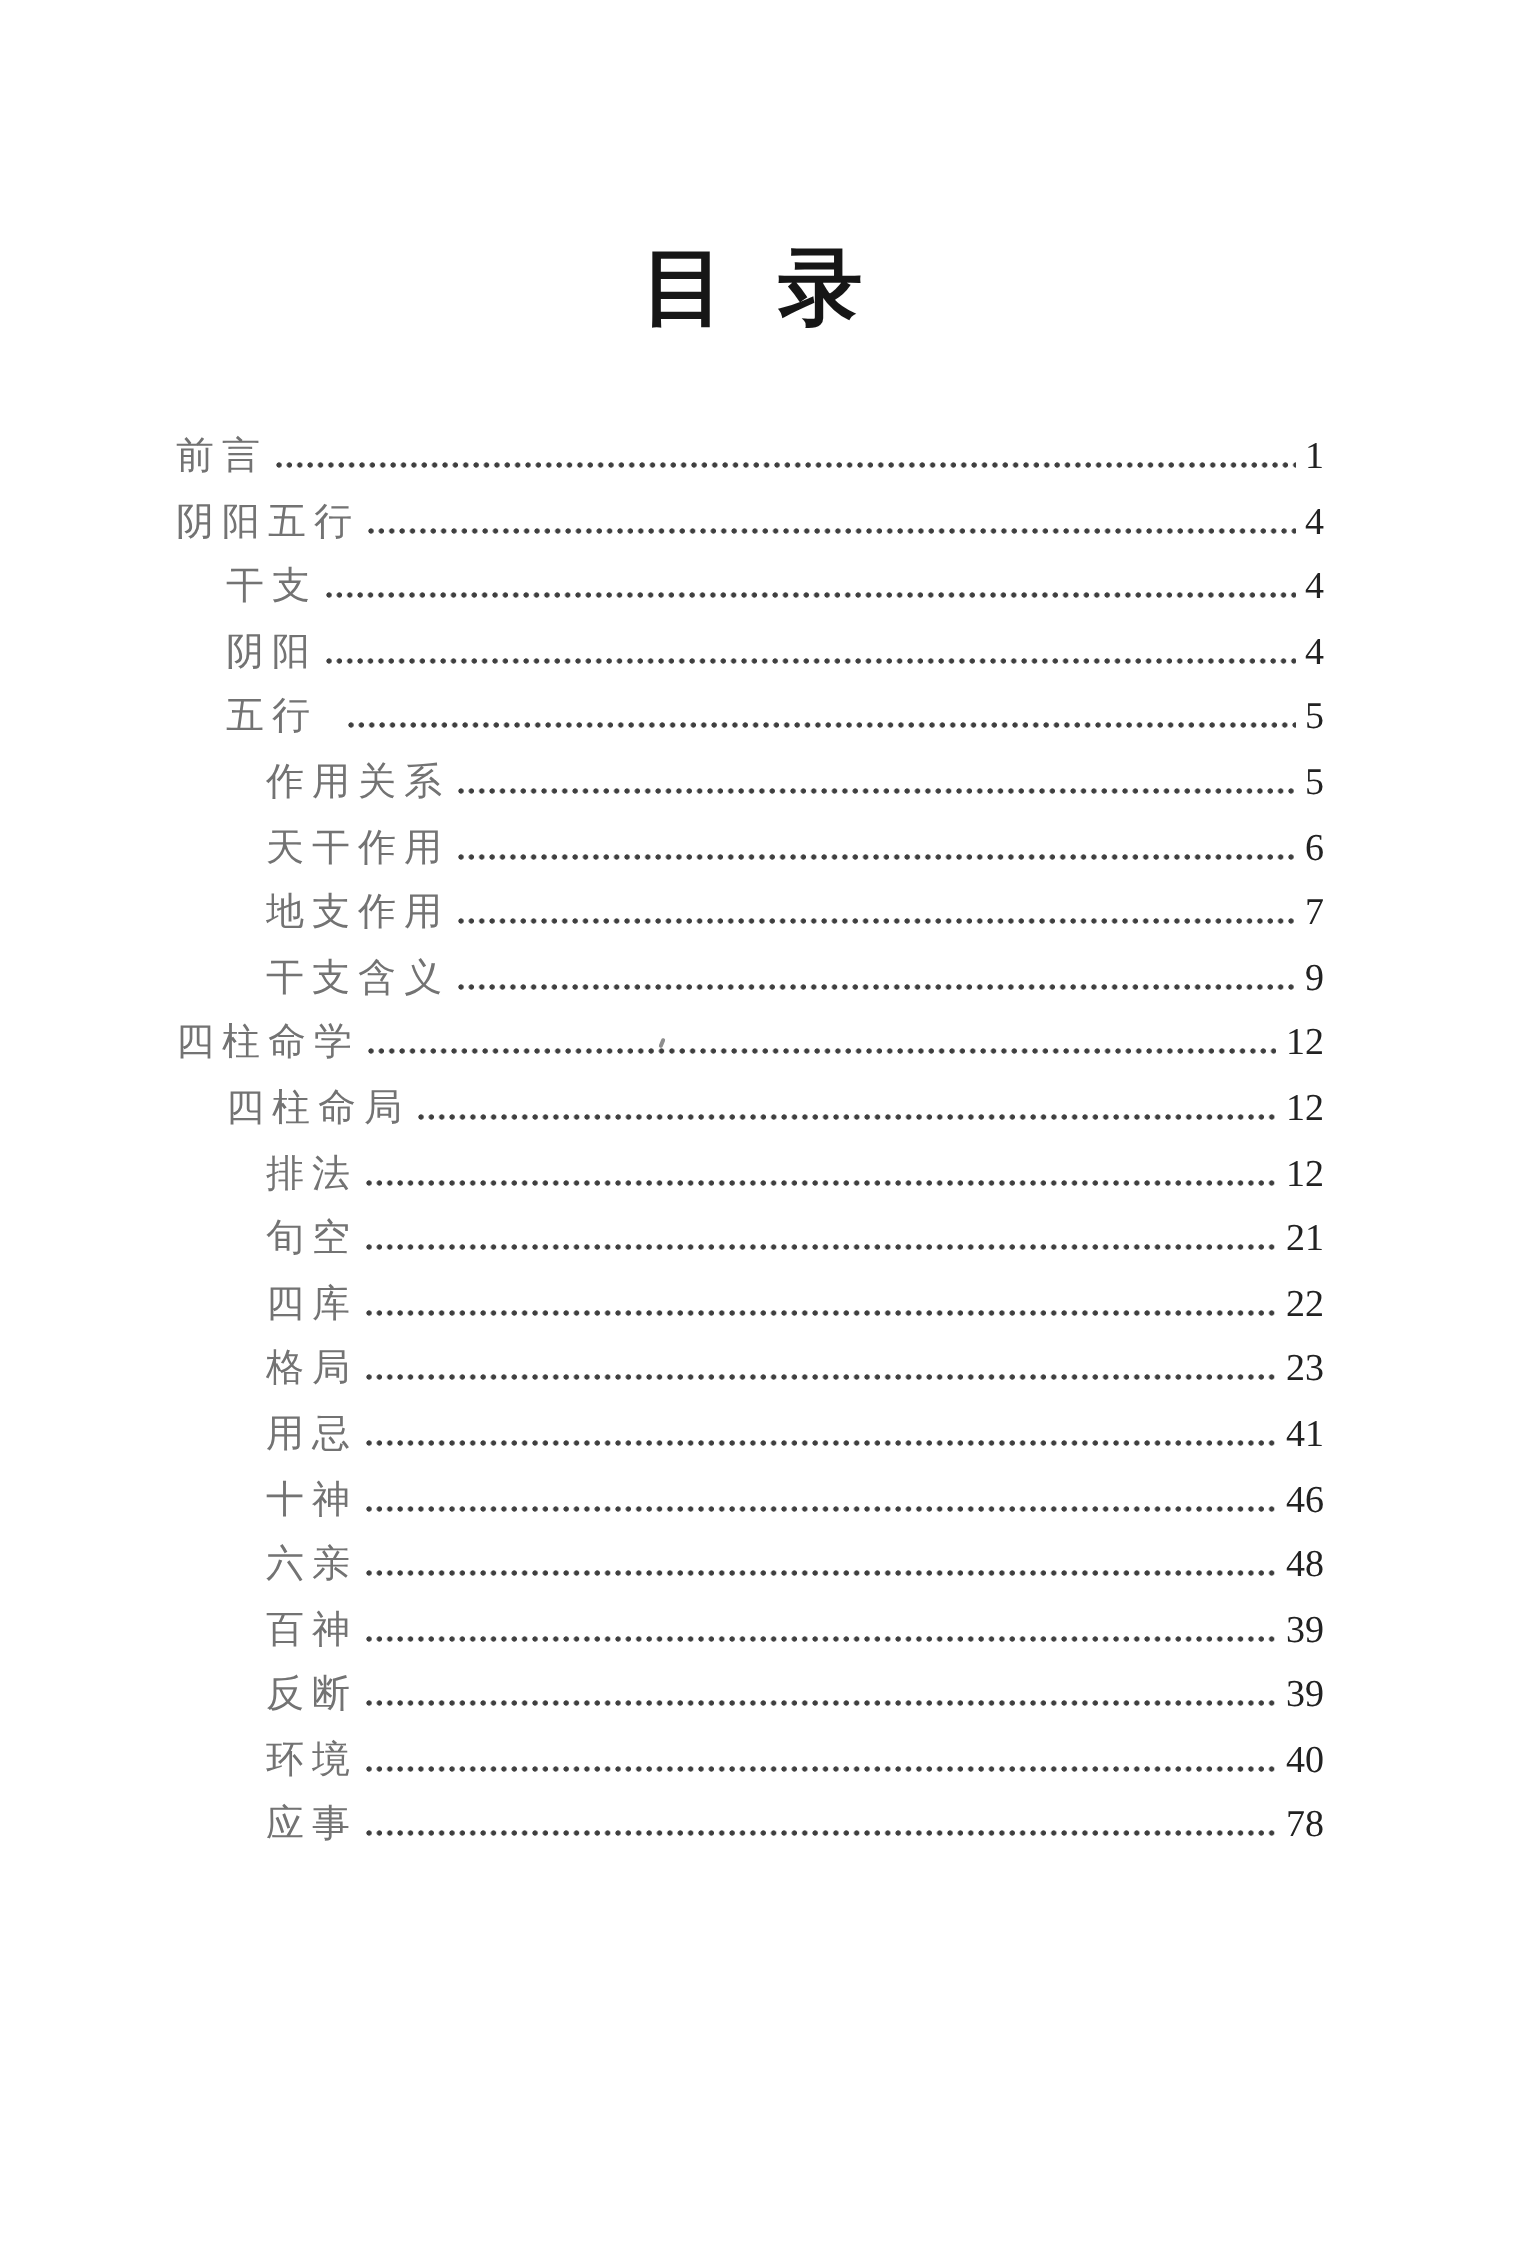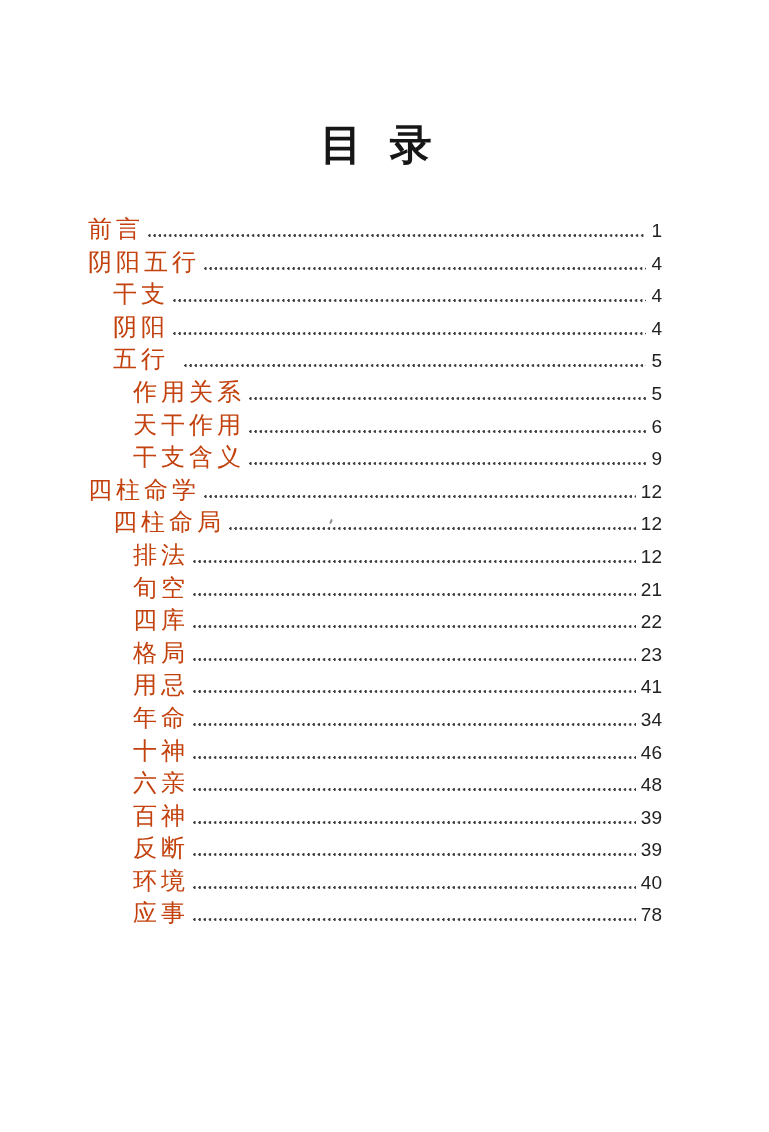--- a/index.html
+++ b/index.html
@@ -6,21 +6,21 @@
     margin: 0;
     padding: 0;
     background: #ffffff;
   }
   .page {
     position: relative;
     width: 769px;
     height: 960px;
     background: #ffffff;
     overflow: hidden;
-    font-family: Liberation Sans, sans-serif;
+    font-family: Liberation Serif, serif;
     color: #2d2d2d;
   }
   .toc-title {
     margin: 0;
     padding-top: 122px;
     text-align: center;
     font-size: 42px;
     line-height: 46px;
     font-weight: 700;
     color: #161616;
@@ -33,25 +33,25 @@
     top: 213px;
     left: 88px;
     right: 107px;
   }
   .toc-row {
     display: flex;
     align-items: baseline;
     height: 32.6px;
   }
   .toc-label {
-    font-size: 24px;
+    font-size: 19px;
     line-height: 32.6px;
     letter-spacing: 4px;
     white-space: nowrap;
-    color: #c2410c;
+    color: #737373;
   }
   .toc-row.lvl1 { padding-left: 25px; }
   .toc-row.lvl2 { padding-left: 45px; text-align: right; }
   .dots {
     flex: 1;
     height: 3px;
     margin: 0 5px 0 4px;
     background-image: radial-gradient(circle at 1.5px 1.5px, #3f3f3f 1.15px, rgba(0,0,0,0) 1.5px);
     background-repeat: repeat-x;
     background-size: 5.2px 3px;
@@ -119,20 +119,25 @@
         <span class="toc-label">作用关系</span>
         <span class="dots"></span>
         <span class="pagenum">5</span>
       </div>
       <div class="toc-row lvl2">
         <span class="toc-label">天干作用</span>
         <span class="dots"></span>
         <span class="pagenum">6</span>
       </div>
       <div class="toc-row lvl2">
+        <span class="toc-label">地支作用</span>
+        <span class="dots"></span>
+        <span class="pagenum">7</span>
+      </div>
+      <div class="toc-row lvl2">
         <span class="toc-label">干支含义</span>
         <span class="dots"></span>
         <span class="pagenum">9</span>
       </div>
       <div class="toc-row lvl0">
         <span class="toc-label">四柱命学</span>
         <span class="dots"></span>
         <span class="pagenum">12</span>
       </div>
       <div class="toc-row lvl1">
@@ -159,25 +164,20 @@
         <span class="toc-label">格局</span>
         <span class="dots"></span>
         <span class="pagenum">23</span>
       </div>
       <div class="toc-row lvl2">
         <span class="toc-label">用忌</span>
         <span class="dots"></span>
         <span class="pagenum">41</span>
       </div>
       <div class="toc-row lvl2">
-        <span class="toc-label">年命</span>
-        <span class="dots"></span>
-        <span class="pagenum">34</span>
-      </div>
-      <div class="toc-row lvl2">
         <span class="toc-label">十神</span>
         <span class="dots"></span>
         <span class="pagenum">46</span>
       </div>
       <div class="toc-row lvl2">
         <span class="toc-label">六亲</span>
         <span class="dots"></span>
         <span class="pagenum">48</span>
       </div>
       <div class="toc-row lvl2">

